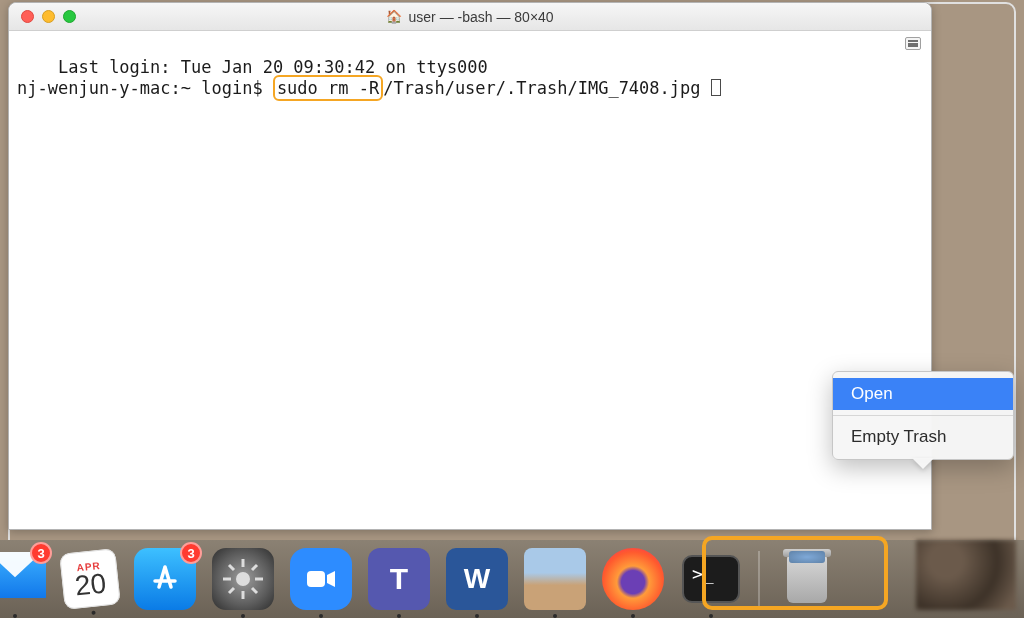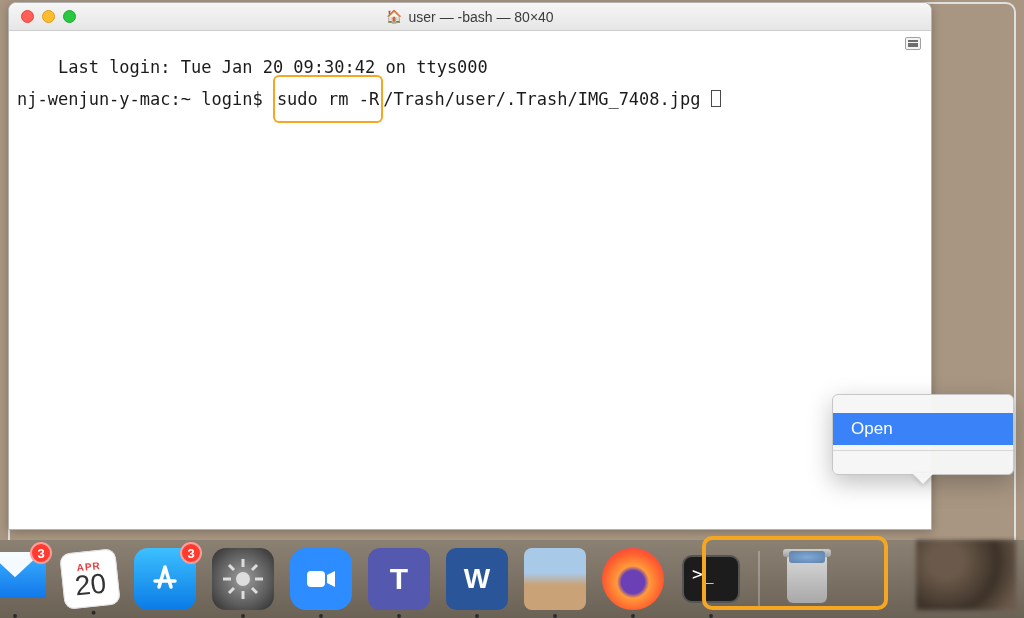--- a/index.html
+++ b/index.html
@@ -83,21 +83,21 @@
       justify-content: space-between;
       border: 1px solid #a0a0a0;
       padding: 2px;
       background: #f4f4f4;
       border-radius: 2px;
     }
     .menu-burger div { height: 2px; background: #6e6e6e; }
     .highlight-box {
       border: 2px solid #f5a623;
       border-radius: 6px;
-      padding: 12px 2px;
+      padding: 1px 2px;
       display: inline-block;
       margin-top: -2px;
     }
     .cursor-box {
       display: inline-block;
       width: 10px;
       height: 17px;
       border: 1.5px solid #4a4a4a;
       vertical-align: -2px;
     }
@@ -191,27 +191,27 @@
       height: 74px;
       border: 4px solid #f5a623;
       border-radius: 10px;
       pointer-events: none;
       z-index: 30;
     }
     
     .context-menu {
       position: absolute;
       left: 832px;
-      top: 394px;
+      top: 371px;
       width: 182px;
       background: rgba(246,246,246,0.98);
       border: 1px solid #c6c6c6;
       border-radius: 6px;
       box-shadow: 0 8px 24px rgba(0,0,0,0.25);
-      padding: 18px 0;
+      padding: 6px 0;
       z-index: 40;
     }
     .context-item {
       padding: 6px 18px;
       font-size: 17px;
       color: #2b2b2b;
     }
     .context-item.highlighted {
       background: #3a82f7;
       color: #fff;
@@ -319,14 +319,15 @@
         <div class="trash-fill"></div>
       </div>
   </div>
 </div>
 
 <div class="dock-highlight"></div>
 
 <div class="context-menu">
   <div class="context-item highlighted">Open</div>
   <div class="context-divider"></div>
+  <div class="context-item">Empty Trash</div>
   <div class="menu-tail"></div>
 </div>
 
 </body></html>

